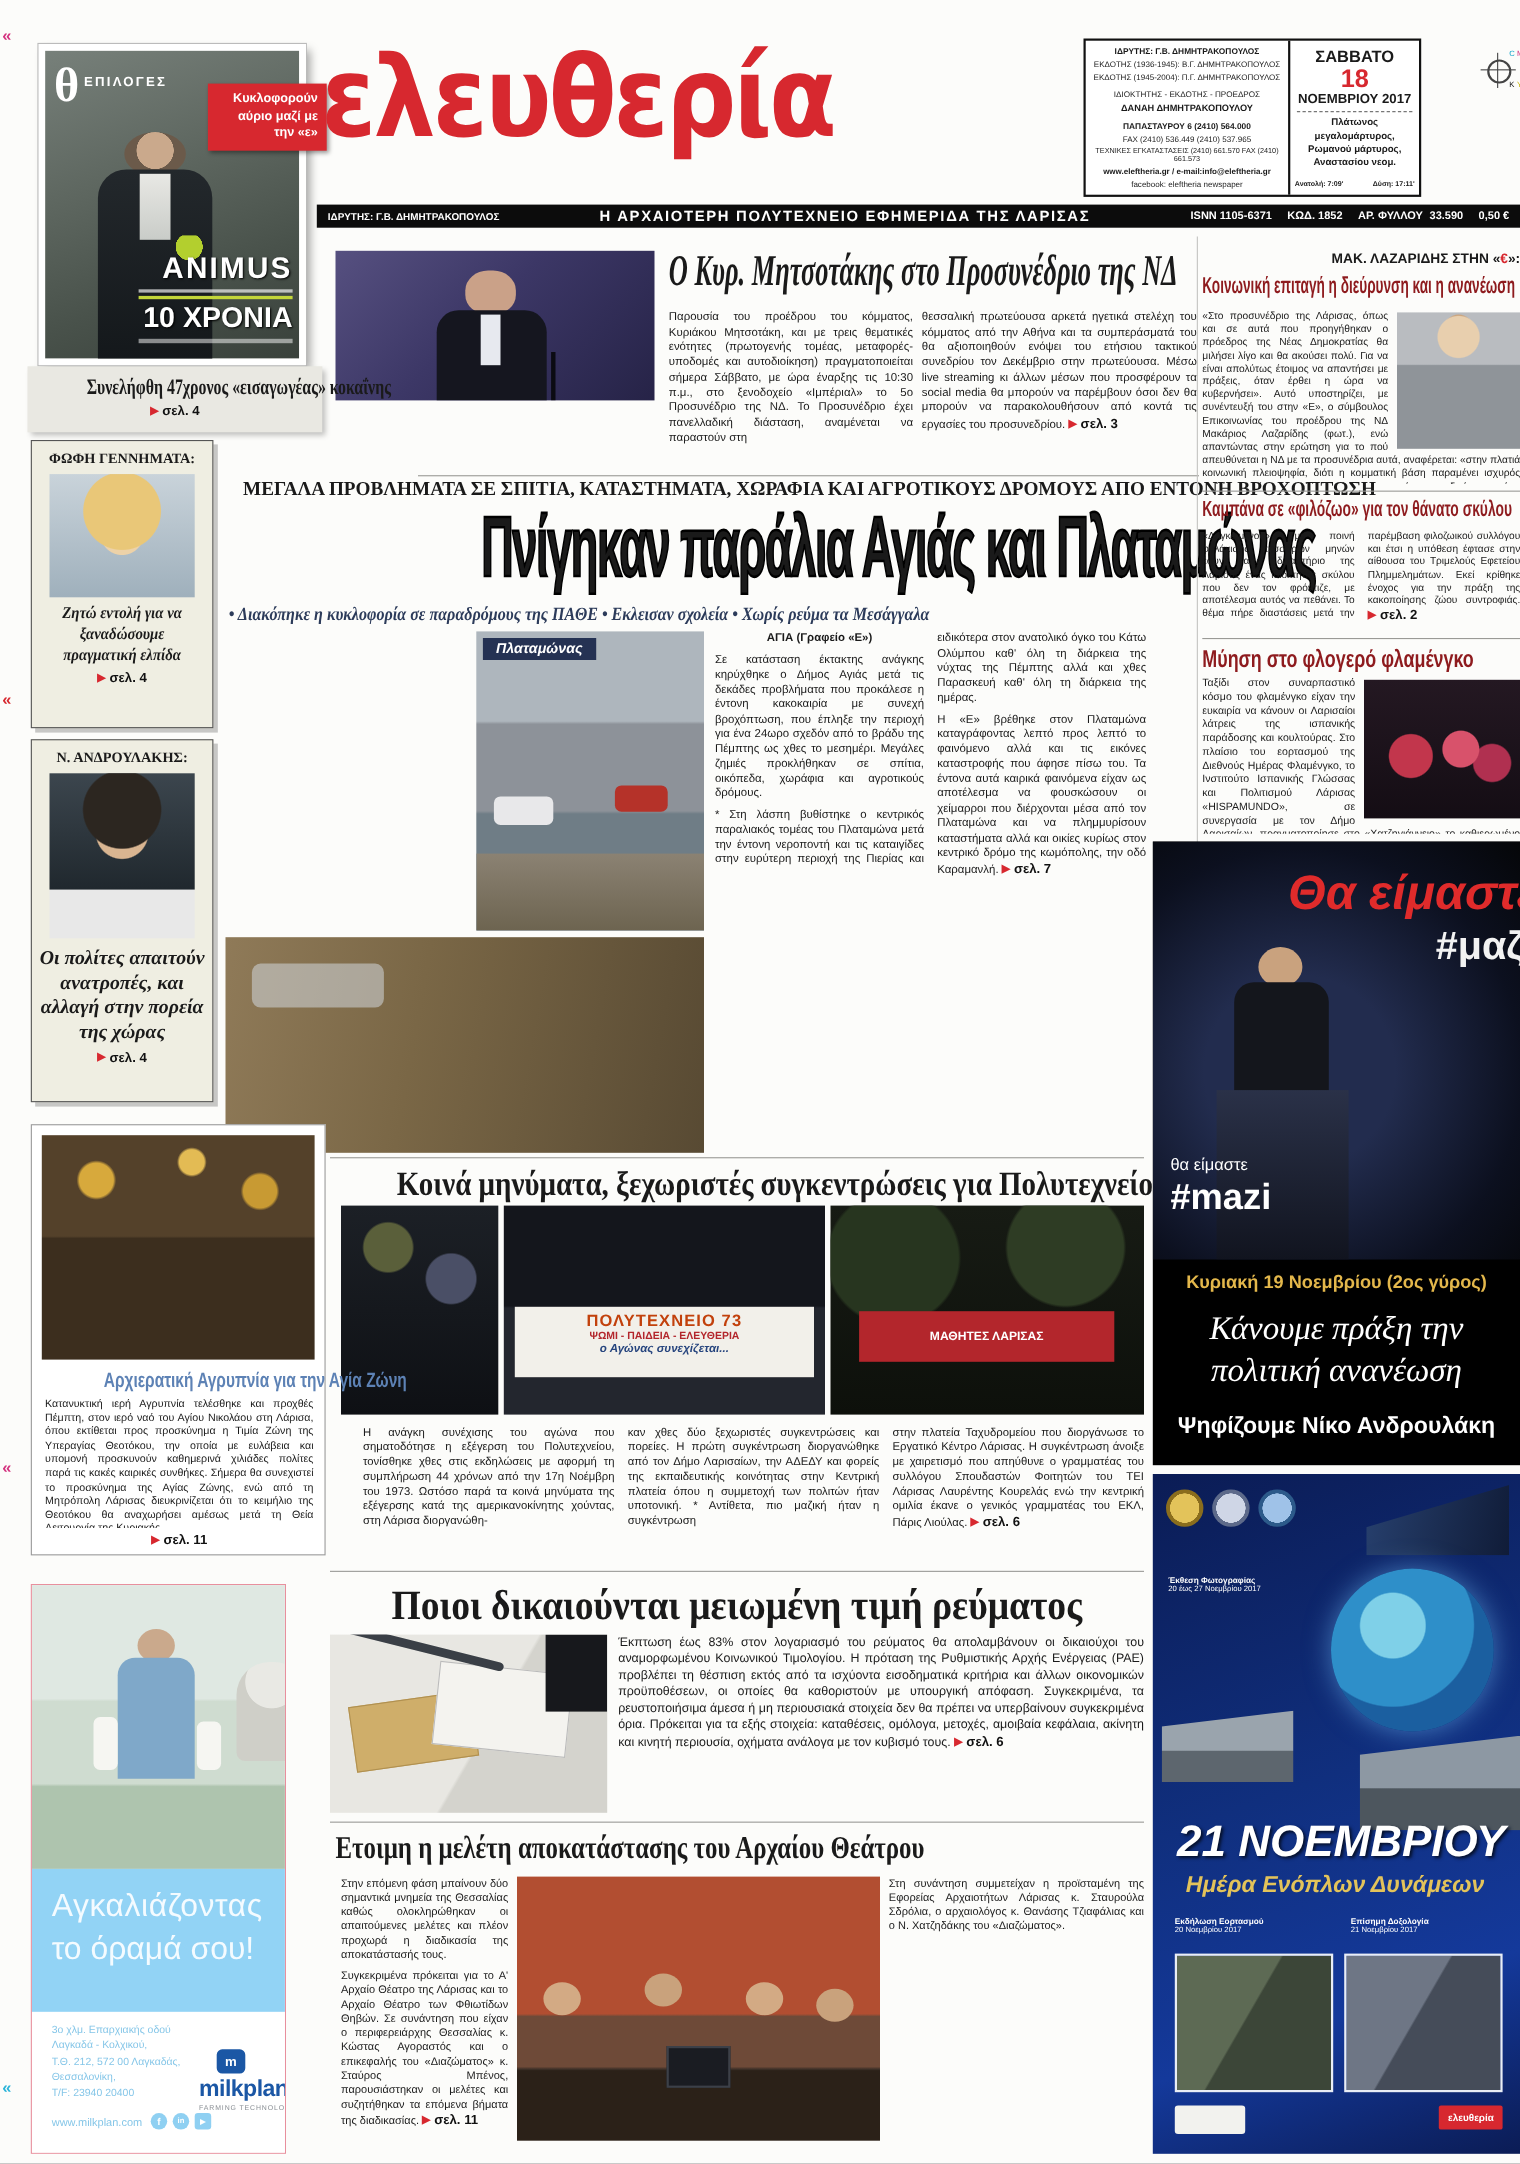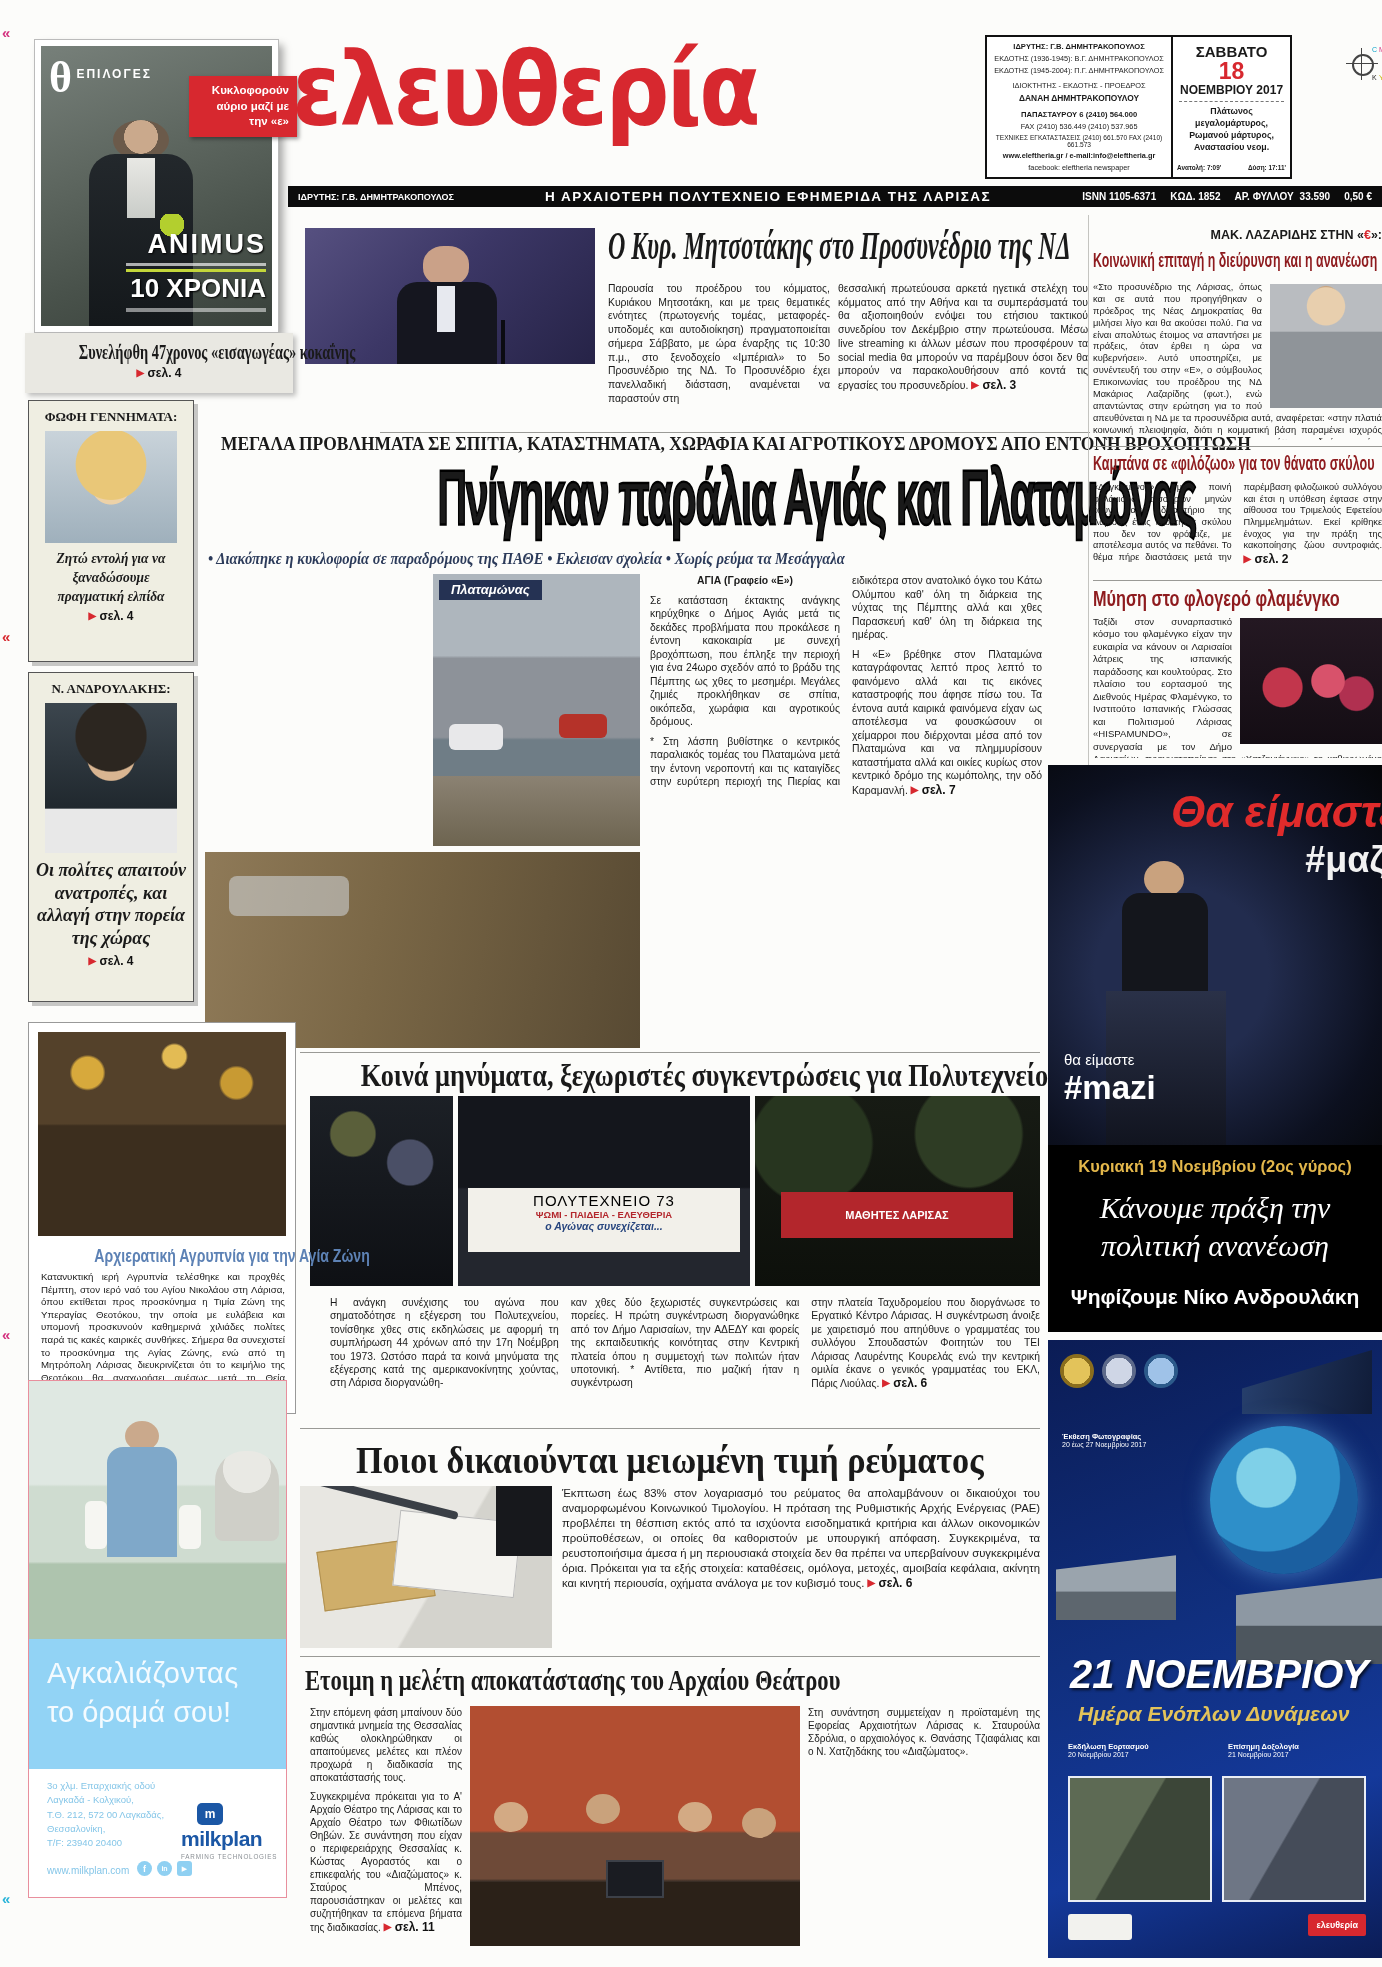--- a/index.html
+++ b/index.html
@@ -241,21 +241,21 @@
   </div>
 
   <div class="rule" style="left:300px;top:1052px;width:740px"></div>
   <div class="abs" style="left:300px;top:1058px;width:740px;text-align:center">
     <span class="nowrap serif" style="font-size:31px;font-weight:bold;transform:scaleX(.85)">Κοινά μηνύματα, ξεχωριστές συγκεντρώσεις για Πολυτεχνείο</span>
   </div>
   <div class="ph" style="left:310px;top:1096px;width:143px;height:190px;
        background:radial-gradient(circle at 30% 20%,#5a5f3a 0 12%,transparent 13%),radial-gradient(circle at 70% 35%,#4a4f66 0 14%,transparent 15%),linear-gradient(#1c2026,#0e1014)"></div>
   <div class="ph" style="left:458px;top:1096px;width:292px;height:190px;background:linear-gradient(#14161c 0 48%,#23262e 49% 100%)">
     <div class="abs" style="left:10px;top:92px;width:272px;height:64px;background:#f2f0ea;text-align:center;padding-top:4px;box-sizing:border-box">
-      <div style="font-size:15px;font-weight:normal;color:#000000;letter-spacing:1px">ΠΟΛΥΤΕΧΝΕΙΟ 73</div>
+      <div style="font-size:15px;font-weight:bold;color:#c2410c;letter-spacing:1px">ΠΟΛΥΤΕΧΝΕΙΟ 73</div>
       <div style="font-size:9.5px;font-weight:bold;color:#b3262c">ΨΩΜΙ - ΠΑΙΔΕΙΑ - ΕΛΕΥΘΕΡΙΑ</div>
       <div style="font-size:10.5px;font-weight:bold;font-style:italic;color:#27457e">ο Αγώνας συνεχίζεται...</div>
     </div>
   </div>
   <div class="ph" style="left:755px;top:1096px;width:285px;height:190px;
        background:radial-gradient(circle at 20% 25%,#27351f 0 22%,transparent 23%),radial-gradient(circle at 75% 20%,#2e3c24 0 20%,transparent 21%),linear-gradient(#171b14,#0d100b)">
     <div class="abs" style="left:26px;top:96px;width:232px;height:46px;background:#b3262c;display:flex;align-items:center;justify-content:center">
       <span style="color:#fff;font-size:11px;font-weight:bold">ΜΑΘΗΤΕΣ ΛΑΡΙΣΑΣ</span>
     </div>
   </div>
@@ -315,21 +315,21 @@
   <div class="ph" style="left:470px;top:1706px;width:330px;height:240px;background:linear-gradient(#b24e31 0 52%,#6e4a38 53% 72%,#3a2e26 73% 100%)">
     <div class="abs" style="left:24px;top:96px;width:34px;height:30px;background:#d3aa84;border-radius:50%"></div>
     <div class="abs" style="left:116px;top:88px;width:34px;height:30px;background:#c9a27c;border-radius:50%"></div>
     <div class="abs" style="left:208px;top:96px;width:34px;height:30px;background:#d3aa84;border-radius:50%"></div>
     <div class="abs" style="left:272px;top:102px;width:34px;height:30px;background:#c9a27c;border-radius:50%"></div>
     <div class="abs" style="left:0;bottom:0;width:100%;height:64px;background:#2b2118"></div>
     <div class="abs" style="left:136px;bottom:48px;width:54px;height:34px;background:#1a1c22;border:2px solid #3c4048"></div>
   </div>
   <div class="abs just" style="left:808px;top:1706px;width:232px;height:254px;font-size:10px;line-height:1.3;overflow:hidden">Στη συνάντηση συμμετείχαν η προϊσταμένη της Εφορείας Αρχαιοτήτων Λάρισας κ. Σταυρούλα Σδρόλια, ο αρχαιολόγος κ. Θανάσης Τζιαφάλιας και ο Ν. Χατζηδάκης του «Διαζώματος».</div>
 
-  <div class="abs" style="left:28px;top:1380px;width:259px;height:518px;border:1px solid #e88f9d;background:#fff;box-sizing:border-box;overflow:hidden">
+  <div class="abs" style="left:28px;top:1440px;width:232px;height:518px;border:1px solid #e88f9d;background:#fff;box-sizing:border-box;overflow:hidden">
     <div class="ph" style="left:0;top:0;width:266px;height:258px;position:absolute;
          background:linear-gradient(#dfe8e2 0 40%,#cfdcd0 41% 70%,#aec4ae 71% 100%)">
       <div class="abs" style="left:96px;top:40px;width:34px;height:30px;background:#caa98c;border-radius:50%"></div>
       <div class="abs" style="left:78px;top:66px;width:70px;height:110px;background:#7fa8c9;border-radius:16px 16px 0 0"></div>
       <div class="abs" style="left:56px;top:120px;width:22px;height:48px;background:#f6f6f2;border-radius:6px"></div>
       <div class="abs" style="left:150px;top:124px;width:22px;height:44px;background:#f6f6f2;border-radius:6px"></div>
       <div class="abs" style="left:186px;top:70px;width:64px;height:90px;background:radial-gradient(circle at 50% 20%,#e9e9e4 0 30%,#cfcfc8 31% 100%);border-radius:30px 30px 8px 8px"></div>
     </div>
     <div class="abs" style="left:0;top:258px;width:266px;height:130px;background:#92d3f5;color:#f4fbff;text-align:left;padding:18px 0 0 18px;box-sizing:border-box">
       <div style="font-size:29px;letter-spacing:.5px">Αγκαλιάζοντας</div>

